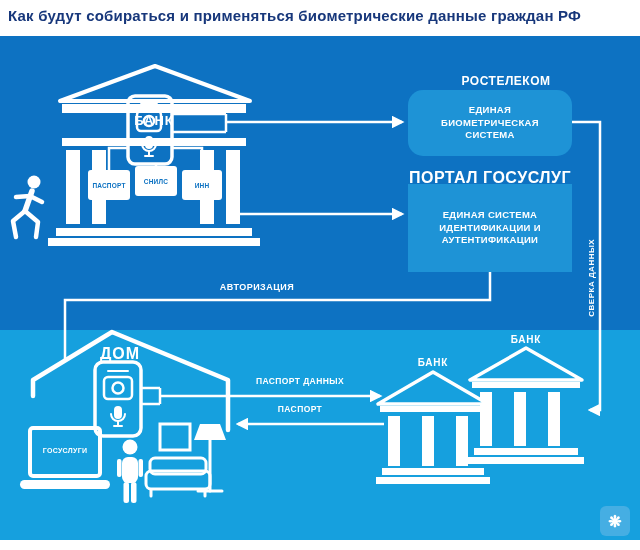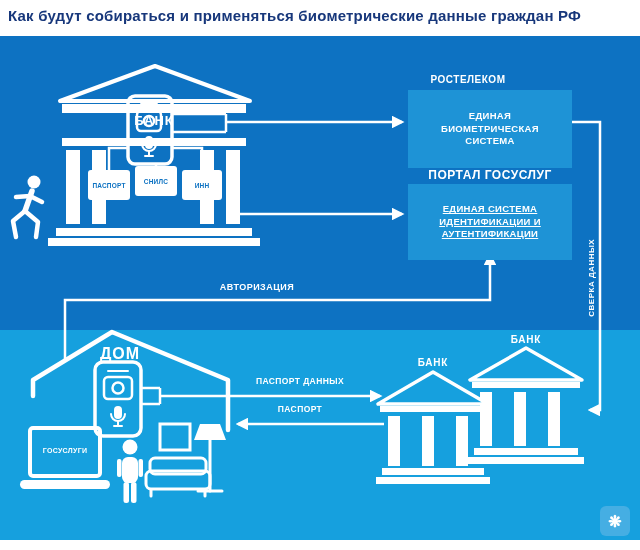--- a/index.html
+++ b/index.html
@@ -187,27 +187,27 @@
       <rect x="376" y="477" width="114" height="7" fill="#ffffff" stroke="none"></rect>
     </g>
   </svg>
 
   <div class="abs lbl" style="left:104px;top:113px;width:100px;font-size:13px;letter-spacing:1px;">БАНК</div>
 
   <div class="abs docbox" style="left:88px;top:170px;width:42px;height:30px;">ПАСПОРТ</div>
   <div class="abs docbox" style="left:135px;top:166px;width:42px;height:30px;">СНИЛС</div>
   <div class="abs docbox" style="left:182px;top:170px;width:40px;height:30px;">ИНН</div>
 
-  <div class="abs lbl" style="left:386px;top:74px;width:164px;font-size:10px;letter-spacing:.5px;">РОСТЕЛЕКОМ</div>
-  <div class="abs bluebox" style="left:408px;top:90px;width:164px;height:78px;">
+  <div class="abs lbl" style="left:424px;top:74px;width:164px;font-size:12px;letter-spacing:.5px;">РОСТЕЛЕКОМ</div>
+  <div class="abs bluebox" style="left:408px;top:90px;width:164px;height:66px;border-radius:15px;">
     <span>ЕДИНАЯ БИОМЕТРИЧЕСКАЯ СИСТЕМА</span>
   </div>
 
-  <div class="abs lbl" style="left:408px;top:168px;width:164px;font-size:12px;letter-spacing:.5px;">ПОРТАЛ ГОСУСЛУГ</div>
-  <div class="abs bluebox" style="left:408px;top:184px;width:164px;height:76px;text-decoration:underline;">
+  <div class="abs lbl" style="left:408px;top:168px;width:164px;font-size:16px;letter-spacing:.5px;">ПОРТАЛ ГОСУСЛУГ</div>
+  <div class="abs bluebox" style="left:408px;top:184px;width:164px;height:88px;">
     <span>ЕДИНАЯ СИСТЕМА ИДЕНТИФИКАЦИИ И АУТЕНТИФИКАЦИИ</span>
   </div>
 
   <div class="abs lbl rot" style="left:522px;top:273px;width:140px;font-size:8px;letter-spacing:.5px;">СВЕРКА ДАННЫХ</div>
 
   <div class="abs lbl" style="left:187px;top:282px;width:140px;font-size:9px;letter-spacing:.5px;">АВТОРИЗАЦИЯ</div>
 
   <div class="abs lbl" style="left:80px;top:344px;width:80px;font-size:16px;letter-spacing:1px;">ДОМ</div>
 
   <div class="abs lbl" style="left:220px;top:376px;width:160px;font-size:8.5px;letter-spacing:.4px;">ПАСПОРТ ДАННЫХ</div>

